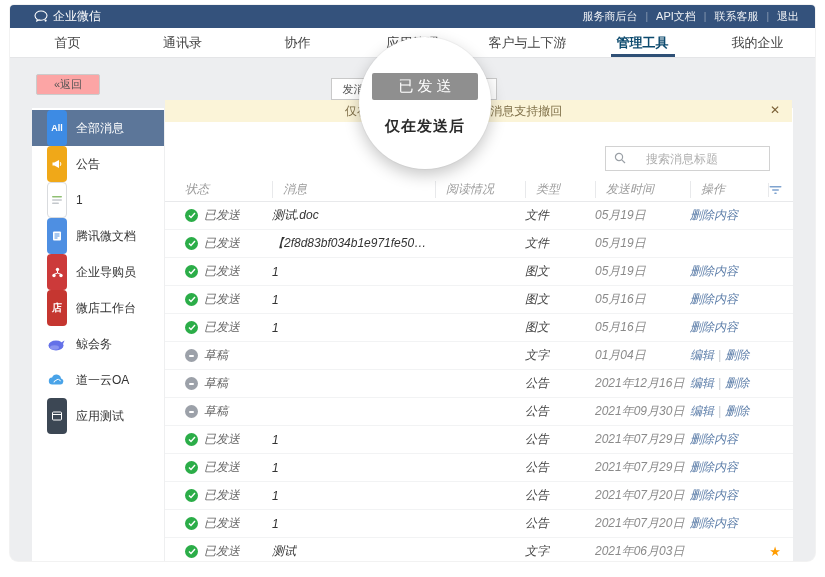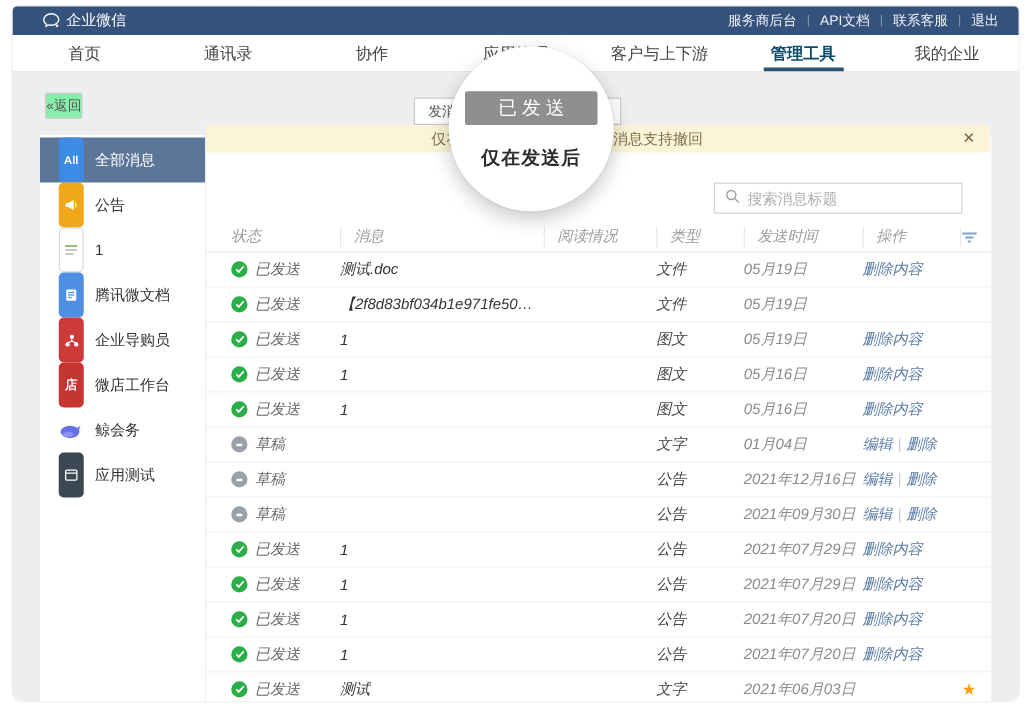--- a/index.html
+++ b/index.html
@@ -22,22 +22,22 @@
   .navbar { height:30px; background:#fff; border-bottom:1px solid #E4E5E7;
     display:flex; align-items:stretch; }
   .nav-item { flex:1; display:flex; align-items:center; justify-content:center;
     font-size:13px; color:#444; position:relative; cursor:pointer; }
   .nav-item.active { color:#0c4a6e; font-weight:bold; }
   .nav-item.active::after { content:""; position:absolute; bottom:0; left:50%;
     transform:translateX(-50%); width:64px; height:3px; background:#2F5076; }
 
   
   .content { position:relative; height:503px; }
-  .back-btn { position:absolute; left:26px; top:16px; height:21px; padding:0 0;
-    background:#86efac; border:1px solid #CBCBCB; border-radius:2px; font-size:11px;
+  .back-btn { position:absolute; left:26px; top:16px; height:21px; padding:0 17px;
+    background:#fca5a5; border:1px solid #CBCBCB; border-radius:2px; font-size:11px;
     color:#555; cursor:pointer; font-family:inherit; }
   .tab-group { position:absolute; left:322px; top:20px; display:flex; z-index:2; }
   .tab-btn { width:56px; height:22px; background:#fff; border:1px solid #C9C9C9;
     margin-left:-1px; font-size:11px; color:#555; display:flex; align-items:center;
     justify-content:center; cursor:pointer; }
   .banner { position:absolute; left:155px; top:42px; width:627px; height:22px;
     background:#FBF4D8; z-index:5; display:flex; align-items:center; }
   .banner-text { font-size:12px; color:#80714A; padding-left:180px; white-space:nowrap; }
   .banner-close { position:absolute; right:12px; top:3px; font-size:12px;
     color:#7B6138; cursor:pointer; font-weight:bold; }
@@ -48,23 +48,23 @@
   
   .sidebar { width:133px; border-right:1px solid #EEEFF0; padding-top:2px; }
   .side-item { height:36px; display:flex; align-items:center; gap:9px;
     padding-left:15px; font-size:12px; color:#333; cursor:pointer; }
   .side-item.active { background:#5C7699; color:#fff; }
   .side-ic { width:20px; height:36px; border-radius:4px; flex:none; display:flex;
     align-items:center; justify-content:center; font-size:9px; font-weight:bold; color:#fff; }
 
   
   .pane { flex:1; position:relative; }
-  .search-box { position:absolute; right:23px; top:38px; width:199px; height:25px;
+  .search-box { position:absolute; right:23px; top:38px; width:165px; height:25px;
     border:1px solid #D2D2D2; border-radius:0; background:#fff; display:flex;
-    align-items:center; padding:0 8px; gap:6px; }
+    align-items:center; padding:0 8px; gap:20px; }
   .search-box input { border:none; outline:none; flex:1; font-size:12px;
     color:#333; font-family:inherit; background:transparent; }
   .search-box input::placeholder { color:#AFAFAF; }
 
   .thead, .trow { display:grid;
     grid-template-columns:87px 163px 90px 70px 95px 78px 1fr;
     align-items:center; padding:0 12px 0 20px;font-style:italic; }
   .thead { position:absolute; top:70px; left:0; right:0; height:24px;
     border-bottom:1px solid #E8E9EB; font-size:12px; color:#9B9B9B; }
   .thead .hcell { padding-left:0; }
@@ -204,20 +204,29 @@
             <span class="side-ic" style="background: transparent;">
               <svg width="20" height="20" viewBox="0 0 20 20">
                 <path d="M17.5 6.5l-2.8 1.8 1 2.4z" fill="#6471E8"></path>
                 <ellipse cx="9" cy="11.5" rx="7.5" ry="5" fill="#6471E8"></ellipse>
                 <ellipse cx="7.5" cy="13.5" rx="4.5" ry="2.2" fill="#8A94F0"></ellipse>
               </svg>
             </span>
             <span>鲸会务</span>
           </div>
           <div class="side-item">
+            <span class="side-ic" style="background: transparent;">
+              <svg width="20" height="20" viewBox="0 0 20 20">
+                <path d="M5.5 14.5a3.5 3.5 0 0 1-.4-7 4.6 4.6 0 0 1 8.9.9 3.1 3.1 0 0 1-.6 6.1z" fill="#49A3E8"></path>
+                <path d="M7 12.5a2 2 0 0 1 2-2 2.4 2.4 0 0 1 4.4.7" stroke="#fff" fill="none" stroke-width="1"></path>
+              </svg>
+            </span>
+            <span>道一云OA</span>
+          </div>
+          <div class="side-item">
             <span class="side-ic" style="background: rgb(60, 71, 84);">
               <svg width="12" height="12" viewBox="0 0 12 12">
                 <rect x="1.5" y="2" width="9" height="8" rx="1" fill="none" stroke="#fff" stroke-width="1"></rect>
                 <line x1="1.5" y1="4.5" x2="10.5" y2="4.5" stroke="#fff" stroke-width="1"></line>
               </svg>
             </span>
             <span>应用测试</span>
           </div>
         </div>
       <div class="pane">

